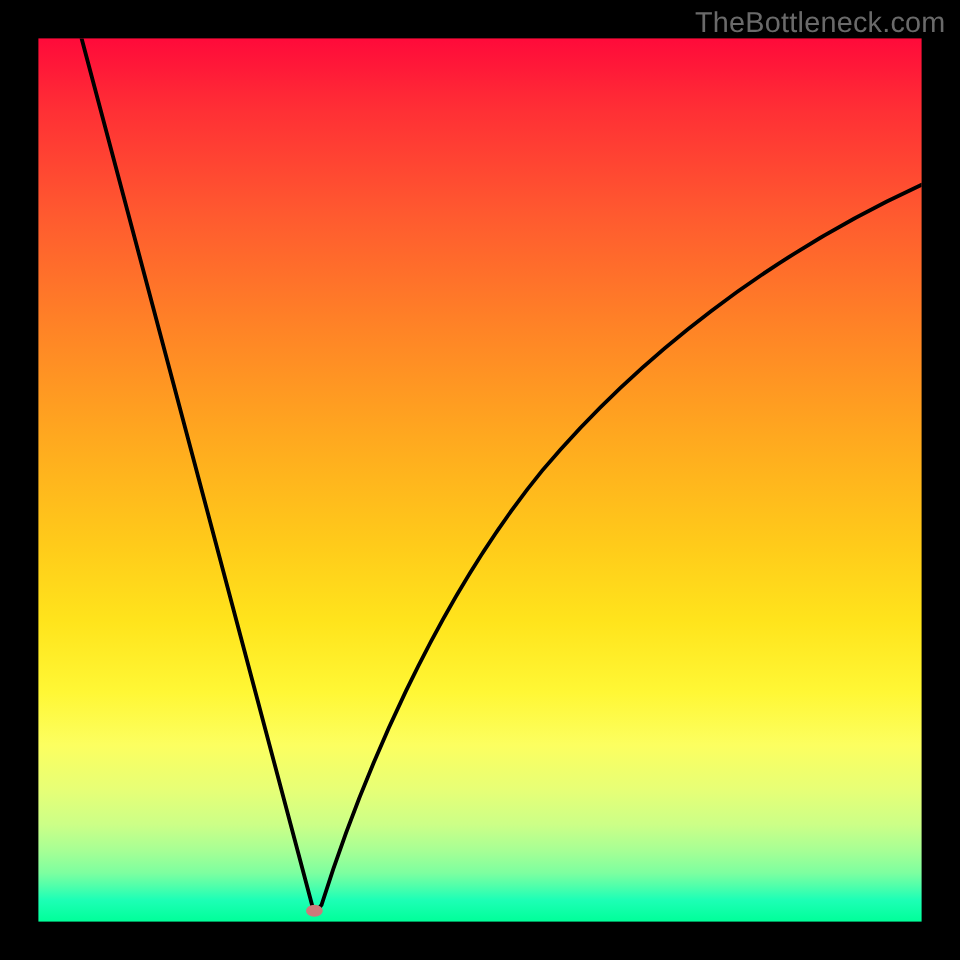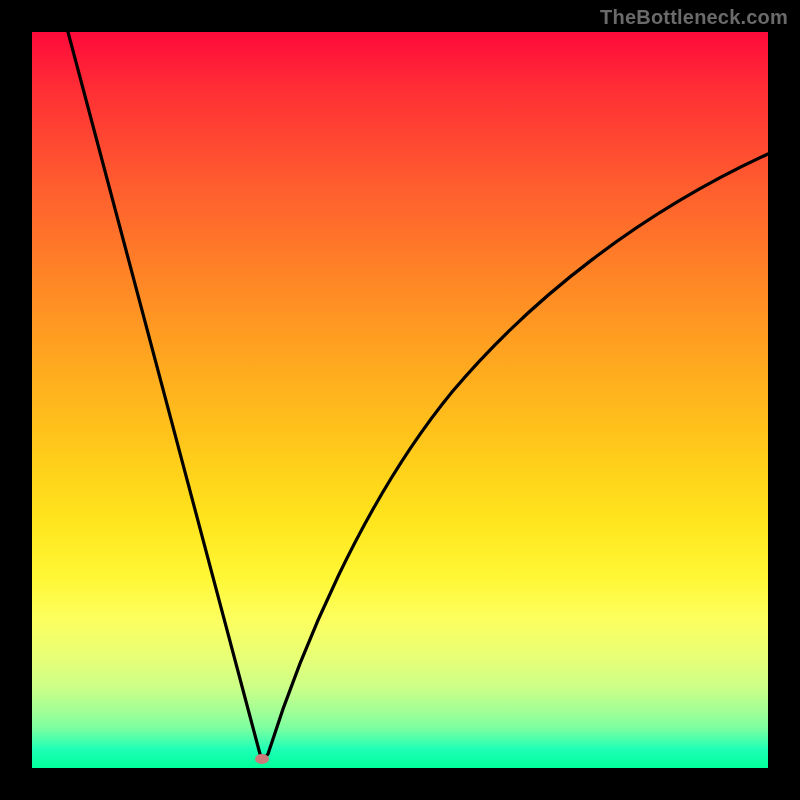--- a/index.html
+++ b/index.html
@@ -56,22 +56,22 @@
     height: 10px;
     background: #cd7a7a;
     border-radius: 50%;
     transform: translate(-50%, -50%);
   }
   .watermark {
     position: absolute;
     top: 6px;
     right: 12px;
     color: #6a6a6a;
-    font-size: 20px;
-    font-weight: 700;
+    font-size: 24px;
+    font-weight: 400;
     letter-spacing: 0.2px;
   }
 </style>
 </head>
 <body>
 
 <div class="frame">
   <div class="plot-area">
     <svg class="curve" viewBox="0 0 736 736" preserveAspectRatio="none">
       <path d="M 36 0

